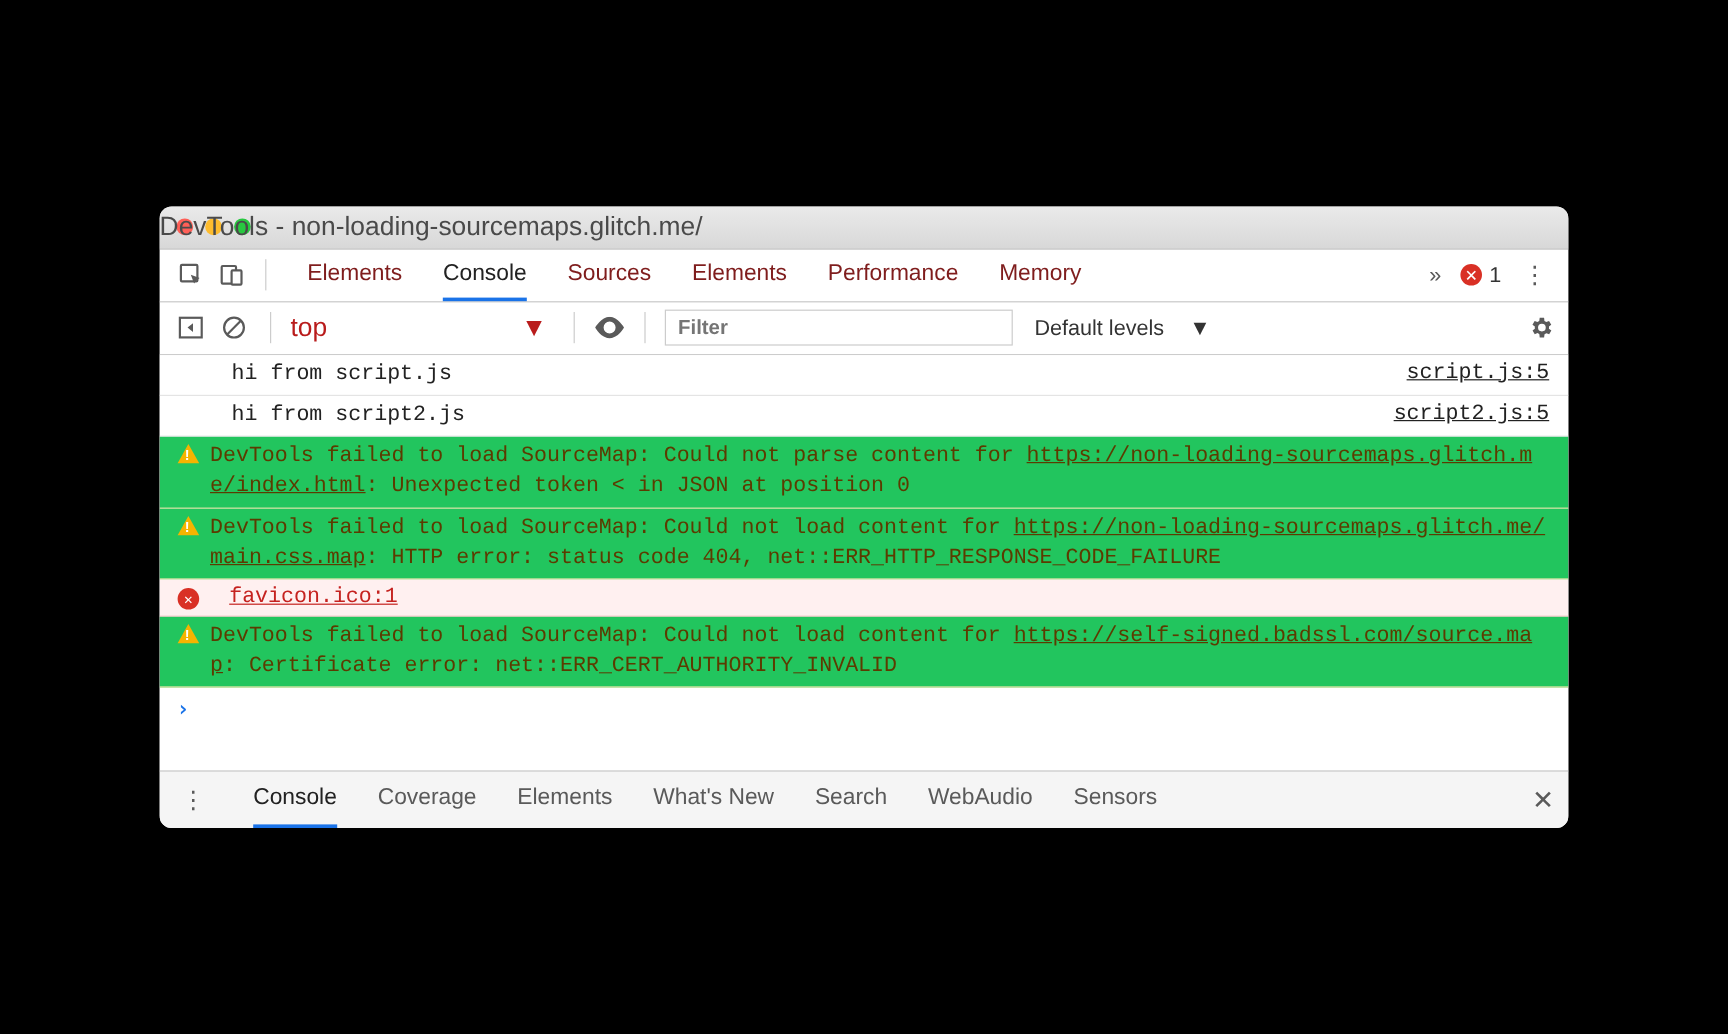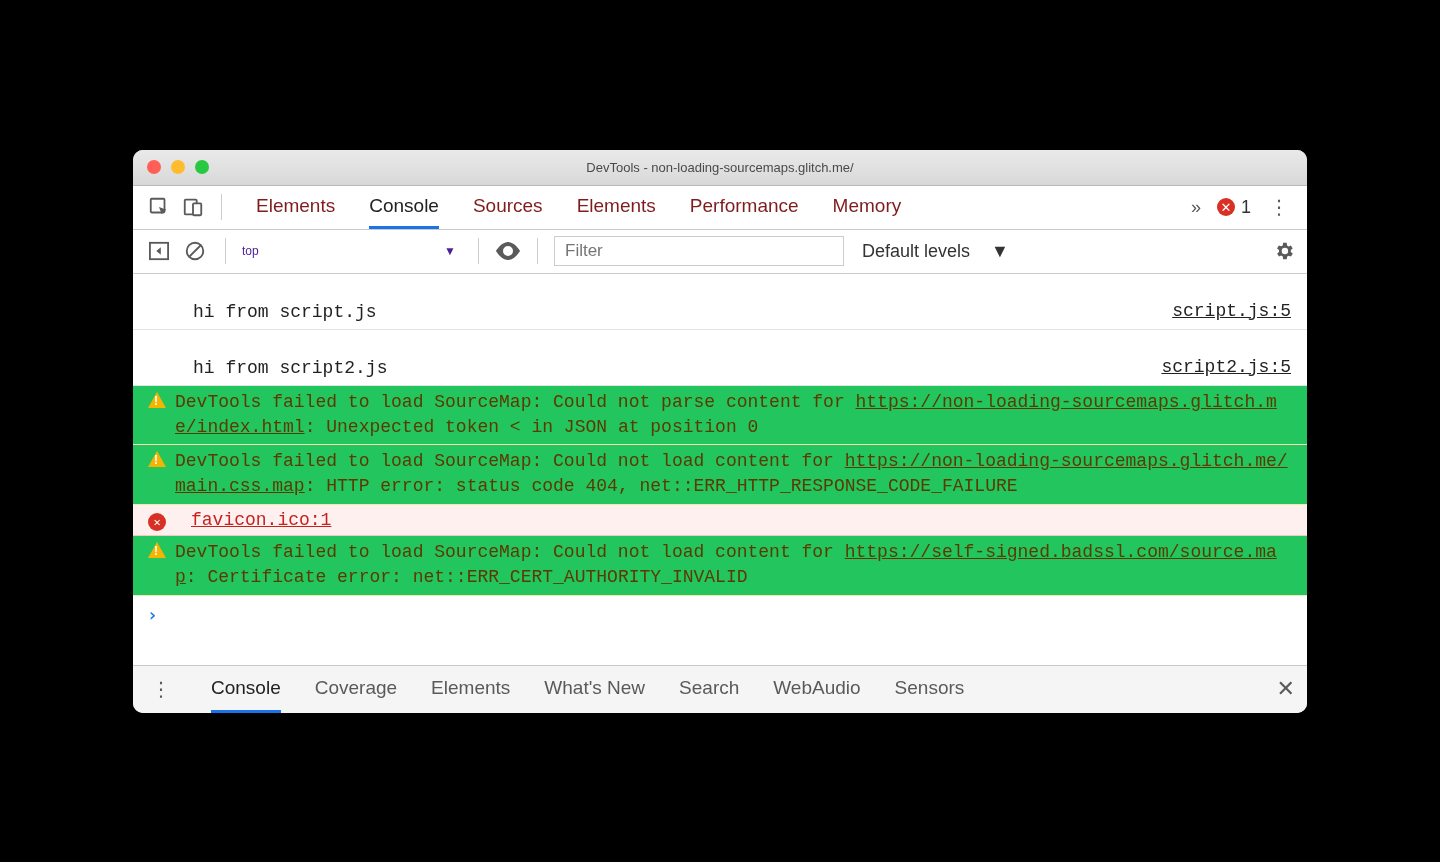--- a/index.html
+++ b/index.html
@@ -36,23 +36,22 @@
     gap: 10px;
     padding-left: 14px;
   }
   .dot { width: 14px; height: 14px; border-radius: 50%; }
   .dot.red { background:#ff5f57; }
   .dot.yellow { background:#febc2e; }
   .dot.green { background:#28c840; }
   .title {
     position: absolute;
     left: 0; right: 0;
-    text-align: center;
     color: #4a4a4a;
-    font-size: 13px;
+    font-size: 22px;
     pointer-events: none;
   }
   .maintabs {
     height: 44px;
     border-bottom: 1px solid #c9c9c9;
     display: flex;
     align-items: center;
     padding: 0 12px;
     gap: 6px;
   }
@@ -99,31 +98,32 @@
     display:flex;
     align-items:center;
     gap: 8px;
     padding: 0 12px;
   }
   .vbar { width:1px; height:26px; background:#ccc; margin:0 8px; }
   .context-select {
     display:flex; align-items:center;
     min-width: 220px;
     justify-content: space-between;
-    color:#4c1d95; font-size:12px;
+    color:#b91c1c; font-size:22px;
     padding-right: 6px;
   }
   .eye { font-size:18px; color:#5a5a5a; }
   .filter-input {
     border: 1px solid #ccc;
     height: 30px;
     font-size: 17px;
     padding: 0 10px;
     width: 290px;
     color: #777;
+    font-weight: bold;
   }
   .levels {
     font-size:18px; color:#333;
     display:flex; align-items:center; gap:21px;
     margin-left: 10px;
   }
   .gear { margin-left:auto; font-size:20px; color:#5a5a5a; }
   .console-body {
     background:#fff;
     font-family: Menlo, Consolas, "Courier New", monospace;
@@ -146,21 +146,21 @@
     word-break: break-all;
     line-height: 1.4;
     padding-left: 4px;
   }
   .row .src {
     text-decoration: underline;
     white-space: nowrap;
     margin-left: 20px;
     padding-top: 1px;
   }
-  .row.log { color:#222;margin-top:22px; }
+  .row.log { color:#222; }
   .row.log .src { color:#222; }
   .row.warn { background:#22c55e; color:#5c3b00; border-bottom-color:#f3e8b0; }
   .row.warn a { color:#5c3b00; }
   .row.warn .gutter { color:#e8a33d; }
   .row.err { background:#fff0f0; color:#c5221f; border-bottom-color:#f5c6c6; }
   .row.err a, .row.err .src { color:#c5221f; }
   .row.err .gutter-icon {
     width:18px; height:18px; border-radius:50%;
     background:#d93025; color:#fff;
     display:inline-flex; align-items:center; justify-content:center;

